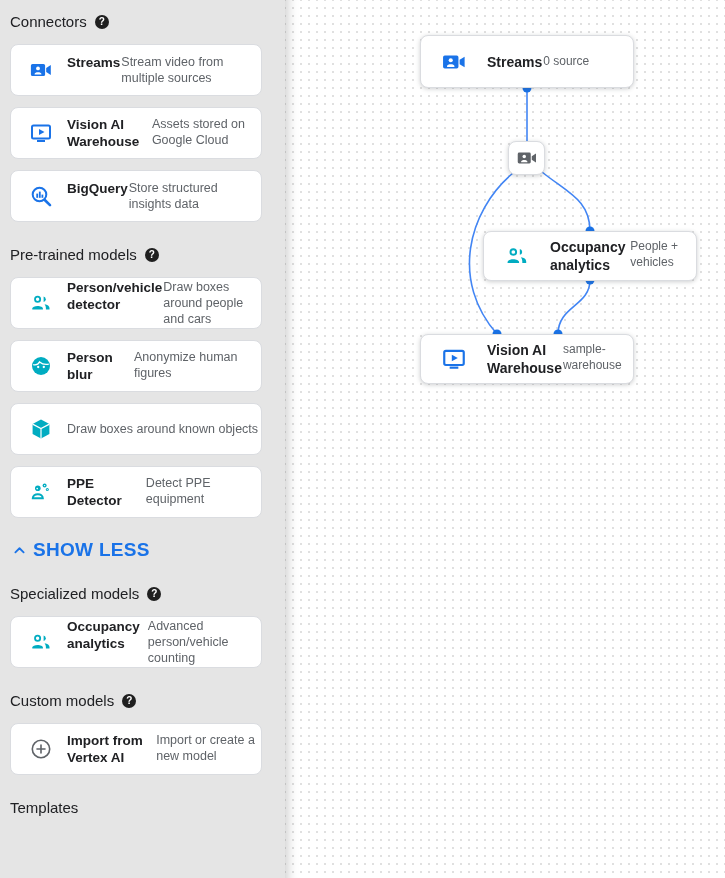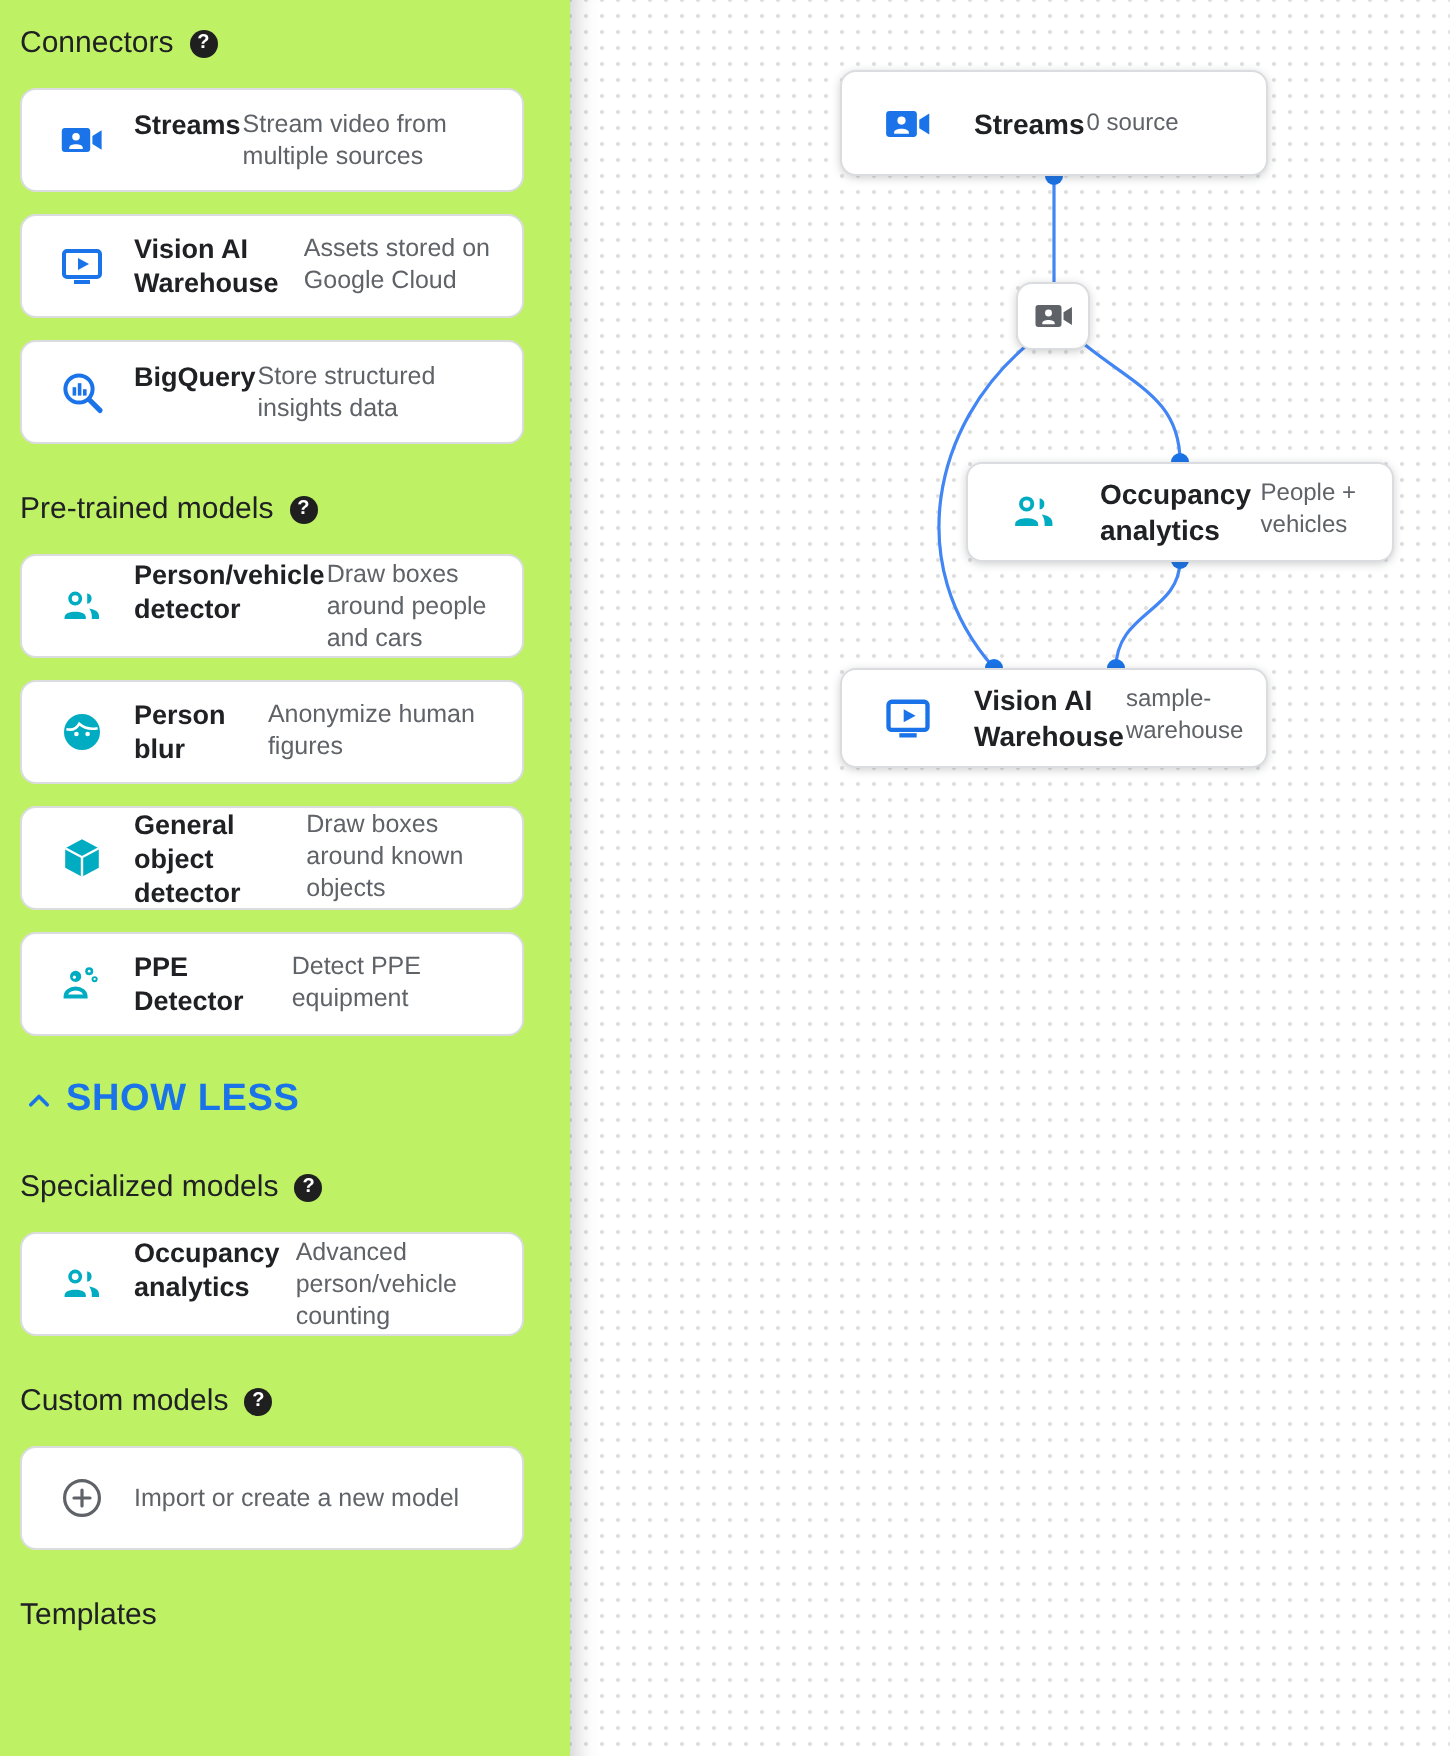--- a/index.html
+++ b/index.html
@@ -1,21 +1,21 @@
 <!DOCTYPE html>
 <html><head>
 <meta charset="utf-8">
 <style>
   * { box-sizing: border-box; margin: 0; padding: 0; }
   html,body { width:725px; height:878px; overflow:hidden; background:#fff;
               font-family:"Liberation Sans", sans-serif; }
   .app { display:flex; width:725px; height:878px; }
 
   
-  .sidebar { width:285px; min-width:285px; height:878px; background:#bef264;
+  .sidebar { width:285px; min-width:285px; height:878px; background:#e5e5e5;
              padding:0 23px 20px 10px; overflow:hidden; position:relative; z-index:2; }
   .section-title-row { display:flex; align-items:center; gap:8px; margin:24px 0 14px 0; }
   .section-title-row.first { margin-top:13px; }
   .section-title { font-size:15px; color:#202124; font-weight:400; }
   .help-badge { width:14px; height:14px; border-radius:50%; background:#1f1f1f; color:#fff;
                 font-size:10px; font-weight:bold; display:inline-flex; align-items:center;
                 justify-content:center; line-height:1; }
   .card { width:252px; height:52px; border:1px solid #dadce0; border-radius:8px; background:#fff;
           display:flex; align-items:center; padding-left:18px; gap:14px; margin-bottom:11px;
           cursor:grab; }
@@ -139,21 +139,20 @@
     </div>
 
     <div class="card">
       <span class="icon">
         <svg width="24" height="24" viewBox="0 0 24 24">
           <path d="M12,2.6 L20.4,7.1 v9.8 L12,21.4 L3.6,16.9 V7.1 z" fill="#00acc1"></path>
           <path d="M3.6,7.1 L12,11.6 L20.4,7.1 M12,11.6 V21.4" stroke="#fff" stroke-width="1.2" fill="none"></path>
         </svg>
       </span>
       <span class="card-text">
-        <span class="card-title">General object detector</span>
         <span class="card-sub">Draw boxes around known objects</span>
       </span>
     </div>
 
     <div class="card">
       <span class="icon">
         <svg width="24" height="24" viewBox="0 0 24 24">
           <circle cx="8.8" cy="8.2" r="2.8" fill="#00acc1"></circle>
           <circle cx="8.2" cy="8.6" r="0.8" fill="#fff"></circle>
           <path d="M3.8,18.2 a5,4 0 0 1 10,0 z" fill="none" stroke="#00acc1" stroke-width="2"></path>
@@ -204,20 +203,21 @@
     </div>
 
     <div class="card">
       <span class="icon">
         <svg width="24" height="24" viewBox="0 0 24 24">
           <circle cx="12" cy="12" r="8.7" fill="none" stroke="#5f6368" stroke-width="1.6"></circle>
           <path d="M12,8 v8 M8,12 h8" stroke="#5f6368" stroke-width="1.6" stroke-linecap="round"></path>
         </svg>
       </span>
       <span class="card-text">
+        <span class="card-title">Import from Vertex AI</span>
         <span class="card-sub">Import or create a new model</span>
       </span>
     </div>
 
     <div class="section-title-row">
       <span class="section-title">Templates</span>
     </div>
 
 
   </div>

